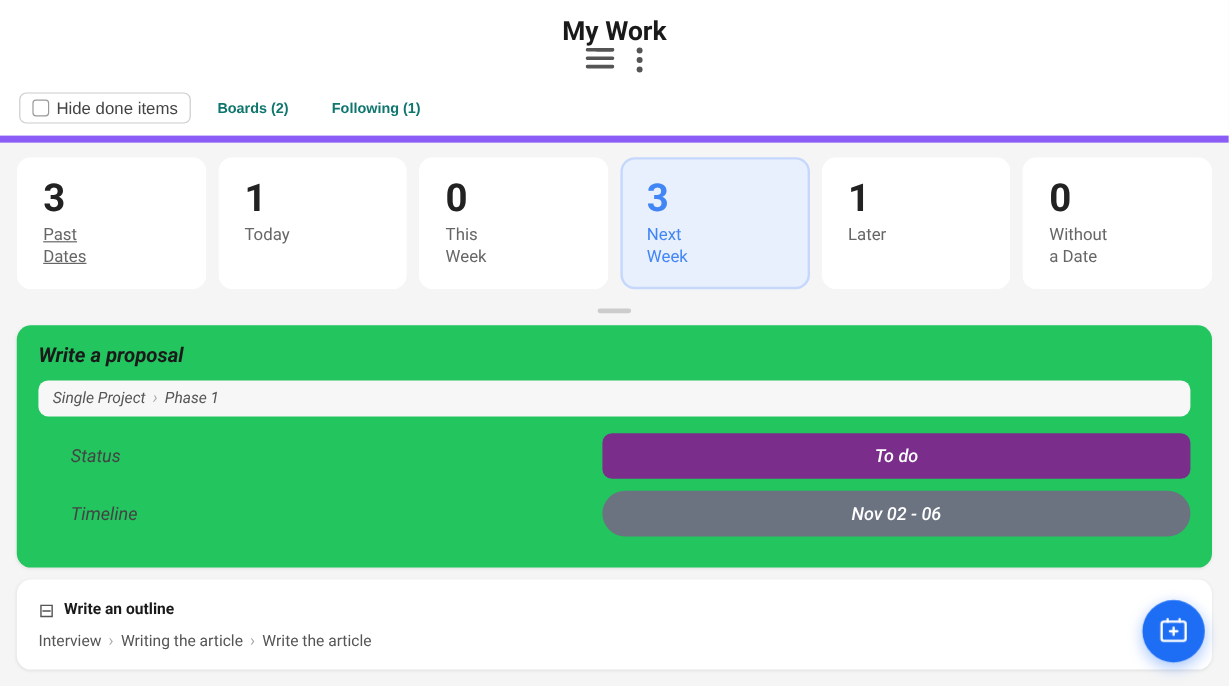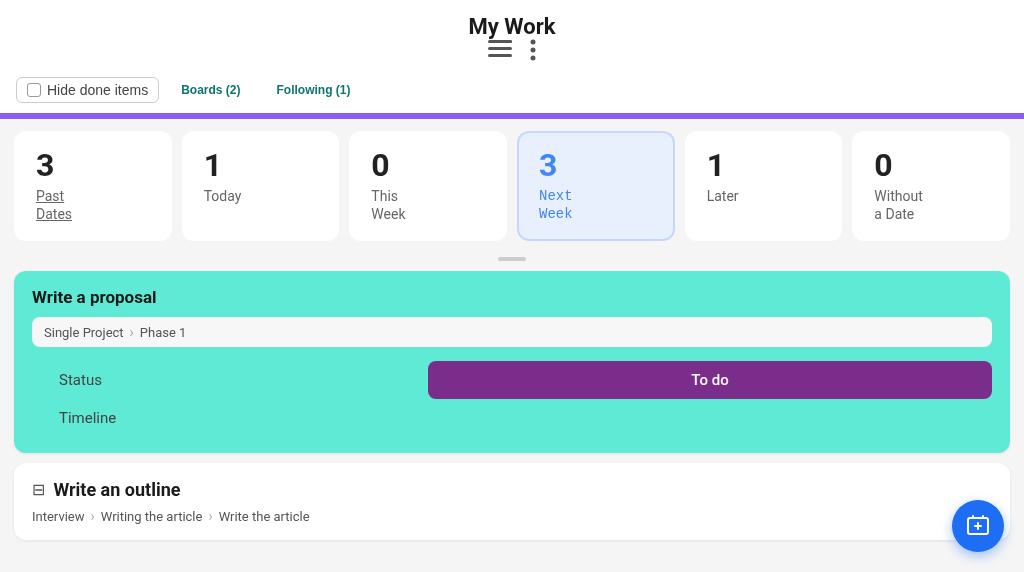--- a/index.html
+++ b/index.html
@@ -148,24 +148,25 @@
       padding: 10px 14px;
       background: #f5f5f5;
       display: flex;
       flex-direction: column;
       gap: 10px;
       overflow-y: auto;
       height: calc(572px - 42px - 46px - 145px - 12px);
     }
 
     .task-card {
-      background: #5eead4;
+      background: #22c55e;
       border-radius: 12px;
       padding: 16px 18px;
       box-shadow: 0 1px 3px rgba(0,0,0,0.08);
+      font-style: italic;
     }
 
     .task-title {
       font-size: 17px;
       font-weight: 700;
       color: #1a1a1a;
       margin-bottom: 10px;
     }
 
     .task-breadcrumb {
@@ -199,21 +200,21 @@
     }
 
     .status-badge {
       background: #7b2d8b;
       color: #fff;
       border-radius: 8px;
       padding: 10px 0;
       font-size: 15px;
       font-weight: 500;
       text-align: center;
-      width: 564px;
+      width: 490px;
     }
 
     .timeline-badge {
       background: #6b7280;
       color: #fff;
       border-radius: 20px;
       padding: 10px 0;
       font-size: 15px;
       font-weight: 500;
       text-align: center;
@@ -233,21 +234,21 @@
       gap: 8px;
       margin-bottom: 8px;
     }
 
     .task2-icon {
       color: #555;
       font-size: 16px;
     }
 
     .task2-title {
-      font-size: 18px;
+      font-size: 13px;
       font-weight: 700;
       color: #1a1a1a;
     }
 
     .task2-breadcrumb {
       display: flex;
       align-items: center;
       gap: 6px;
       font-size: 13px;
       color: #555;
@@ -314,21 +315,21 @@
       <div class="stat-number">1</div>
       <div class="stat-label" style="white-space: pre-line;">Today</div>
     </div>
     <div class="stat-card">
       <div class="stat-number">0</div>
       <div class="stat-label" style="white-space: pre-line;">This
 Week</div>
     </div>
     <div class="stat-card active">
       <div class="stat-number">3</div>
-      <div class="stat-label" style="white-space: pre-line; font-family: Liberation Mono, monospace;">Next
+      <div class="stat-label" style="white-space: pre-line;">Next
 Week</div>
     </div>
     <div class="stat-card">
       <div class="stat-number">1</div>
       <div class="stat-label" style="white-space: pre-line;">Later</div>
     </div>
     <div class="stat-card">
       <div class="stat-number">0</div>
       <div class="stat-label" style="white-space: pre-line;">Without
 a Date</div>
@@ -347,20 +348,21 @@
       <span>Single Project</span>
       <span class="breadcrumb-sep">›</span>
       <span>Phase 1</span>
     </div>
     <div class="task-row">
       <span class="task-row-label">Status</span>
       <div class="status-badge">To do</div>
     </div>
     <div class="task-row">
       <span class="task-row-label">Timeline</span>
+      <div class="timeline-badge">Nov 02 - 06</div>
     </div>
   </div>
 
   <div class="task-card2">
     <div class="task2-header">
       <span class="task2-icon">⊟</span>
       <span class="task2-title">Write an outline</span>
     </div>
     <div class="task2-breadcrumb">
       <span>Interview</span>

